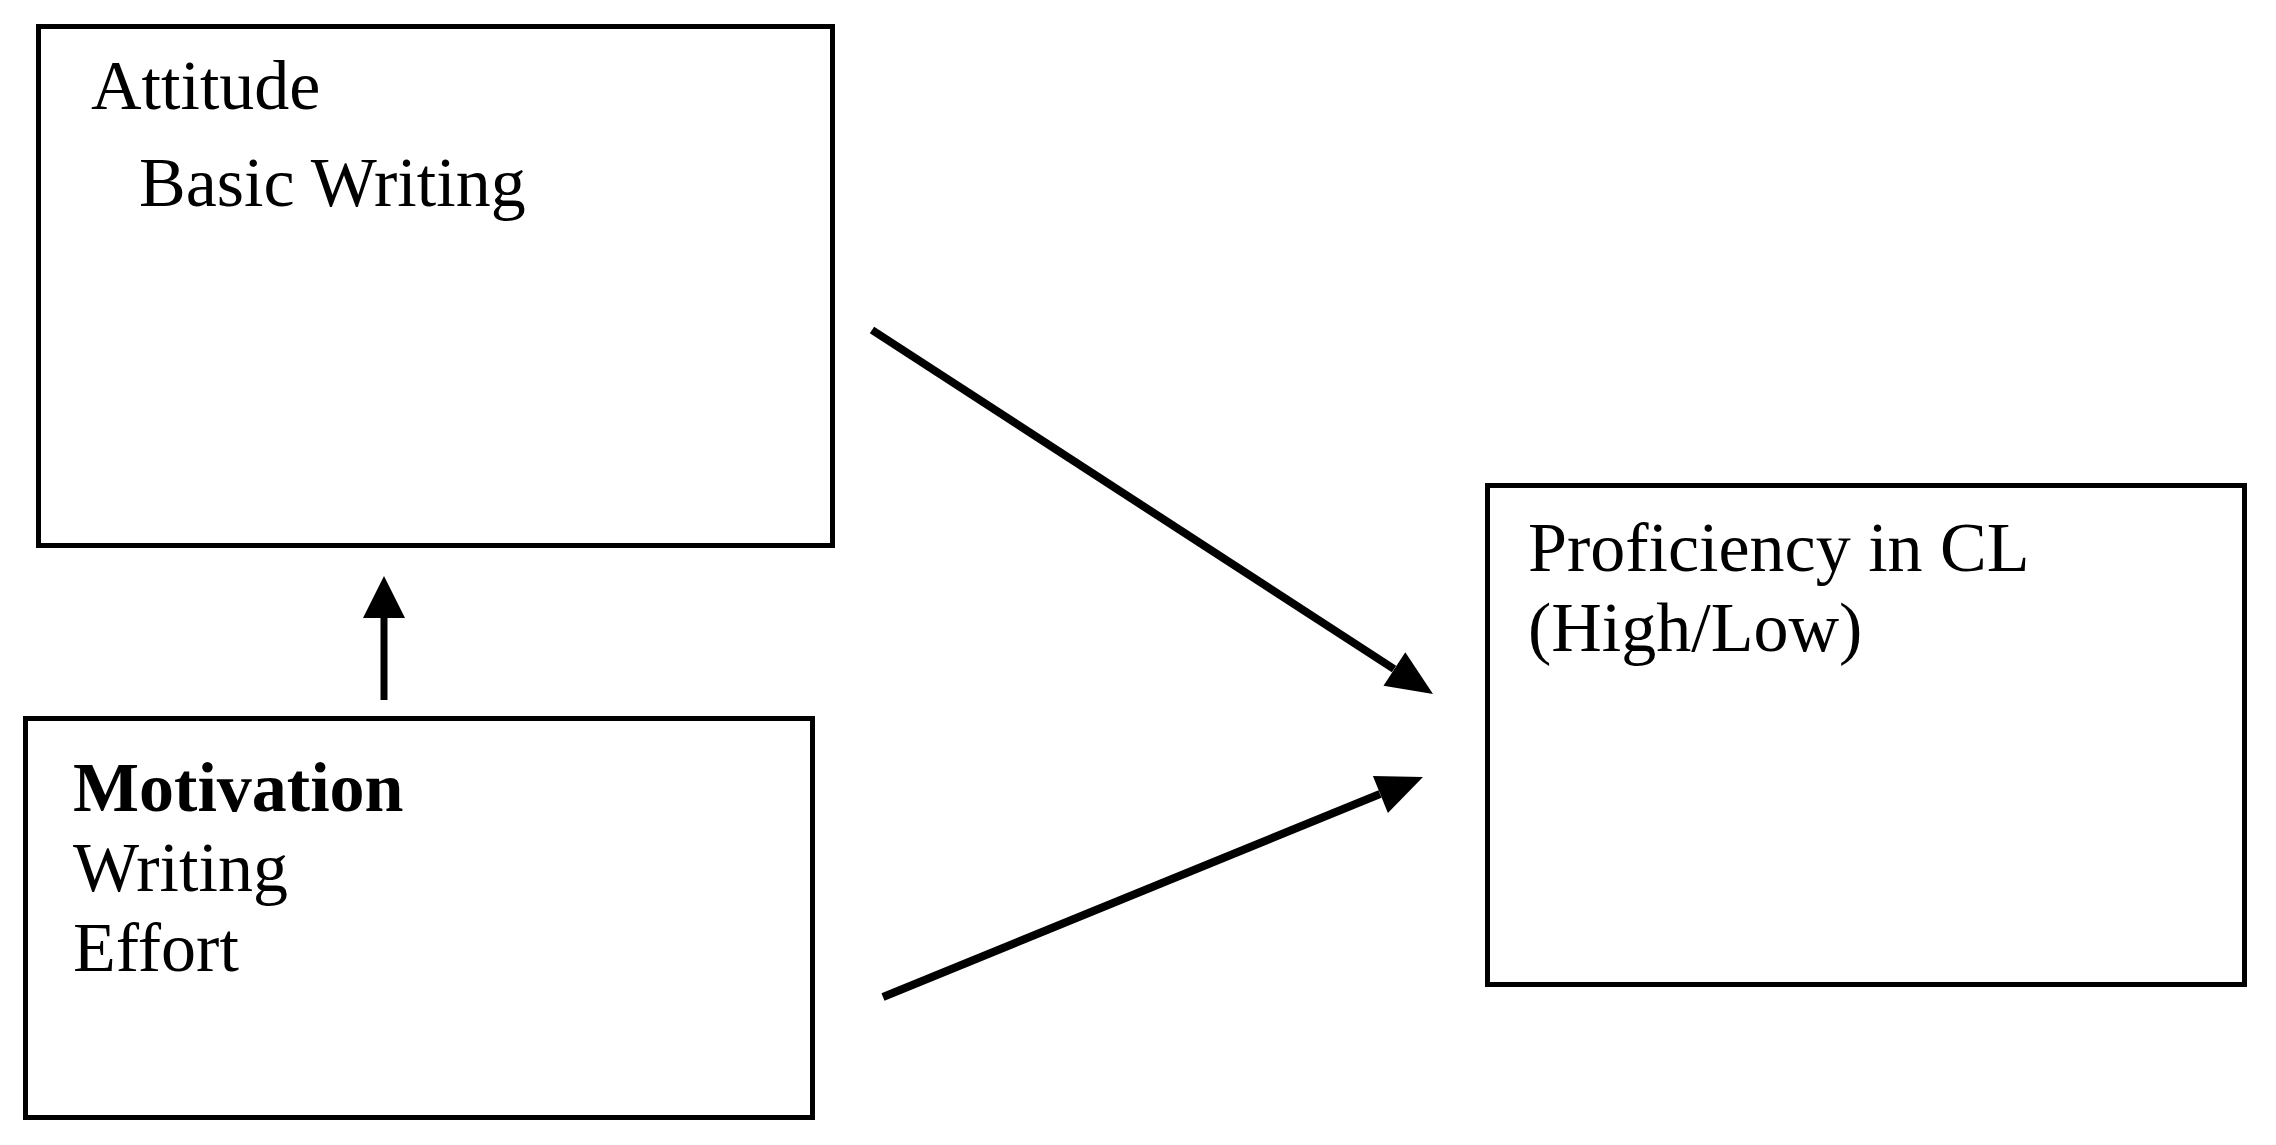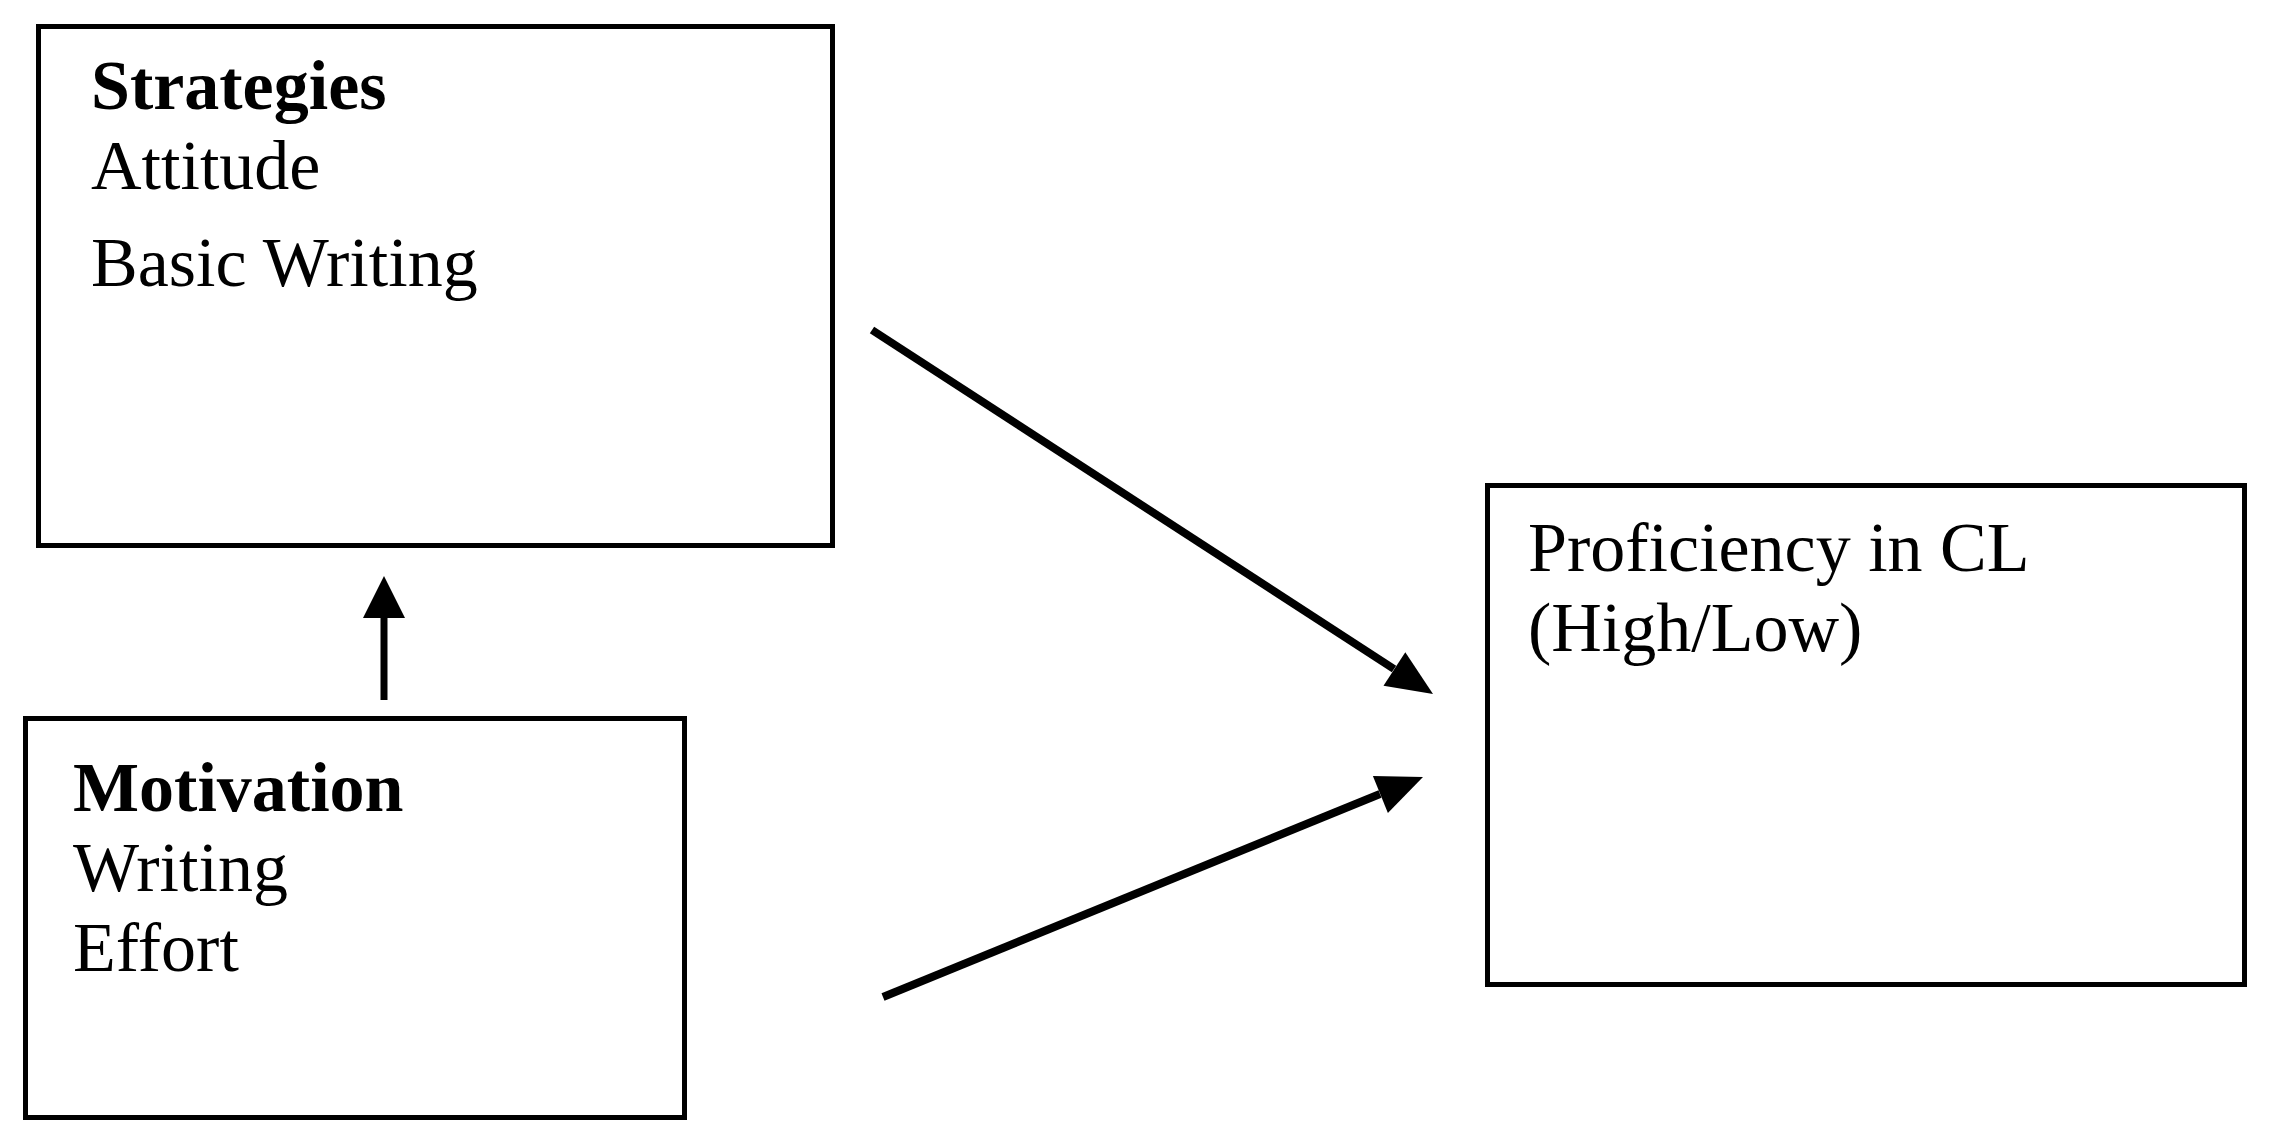--- a/index.html
+++ b/index.html
@@ -22,38 +22,39 @@
     border: 5px solid #000000;
     background: #ffffff;
   }
   .box-strategies {
     left: 36px; top: 24px;
     width: 799px; height: 524px;
     padding: 17px 16px 0 50px;
   }
   .box-motivation {
     left: 23px; top: 716px;
-    width: 664px; height: 404px;
+    width: 792px; height: 404px;
     padding: 27px 16px 0 45px;
   }
   .box-outcome {
     left: 1485px; top: 483px;
     width: 762px; height: 504px;
     padding: 20px 16px 8px 38px;
   }
   .txt {
     font-size: 70px;
     line-height: 80px;
     white-space: nowrap;
   }
   .box-title {
     font-weight: bold;
   }
   .gap-above {
     margin-top: 17px;
+    margin-left: 48px;
   }
   .arrows-layer {
     position: absolute;
     left: 0; top: 0;
     width: 2276px;
     height: 1145px;
     pointer-events: none;
   }
   .arrow-stroke {
     stroke: #000000;
@@ -69,21 +70,20 @@
     fill: #000000;
     stroke: none;
   }
 </style>
 </head>
 <body>
 
 <div class="canvas">
 
   <div class="box box-strategies">
-    <div class="txt box-title">Strategies</div>
     <div class="txt">Attitude</div>
     <div class="txt gap-above">Basic Writing</div>
   </div>
 
   <div class="box box-motivation">
     <div class="txt box-title">Motivation</div>
     <div class="txt">Writing</div>
     <div class="txt">Effort</div>
   </div>
 

